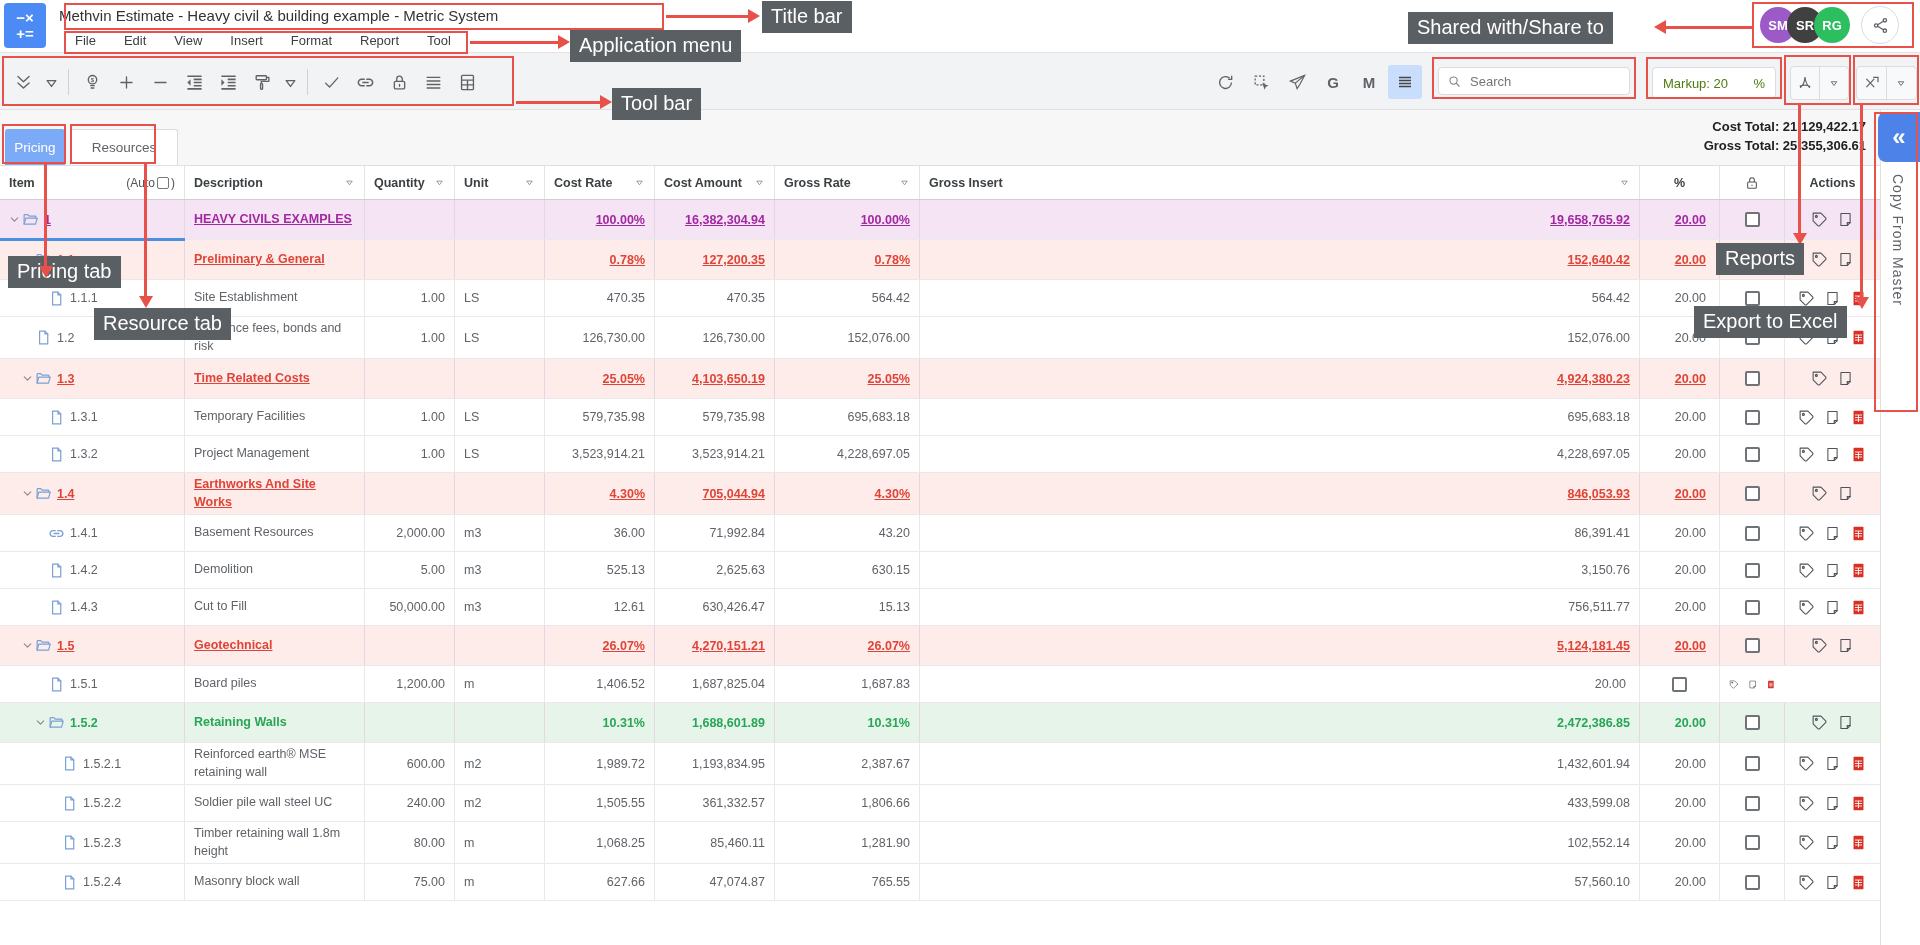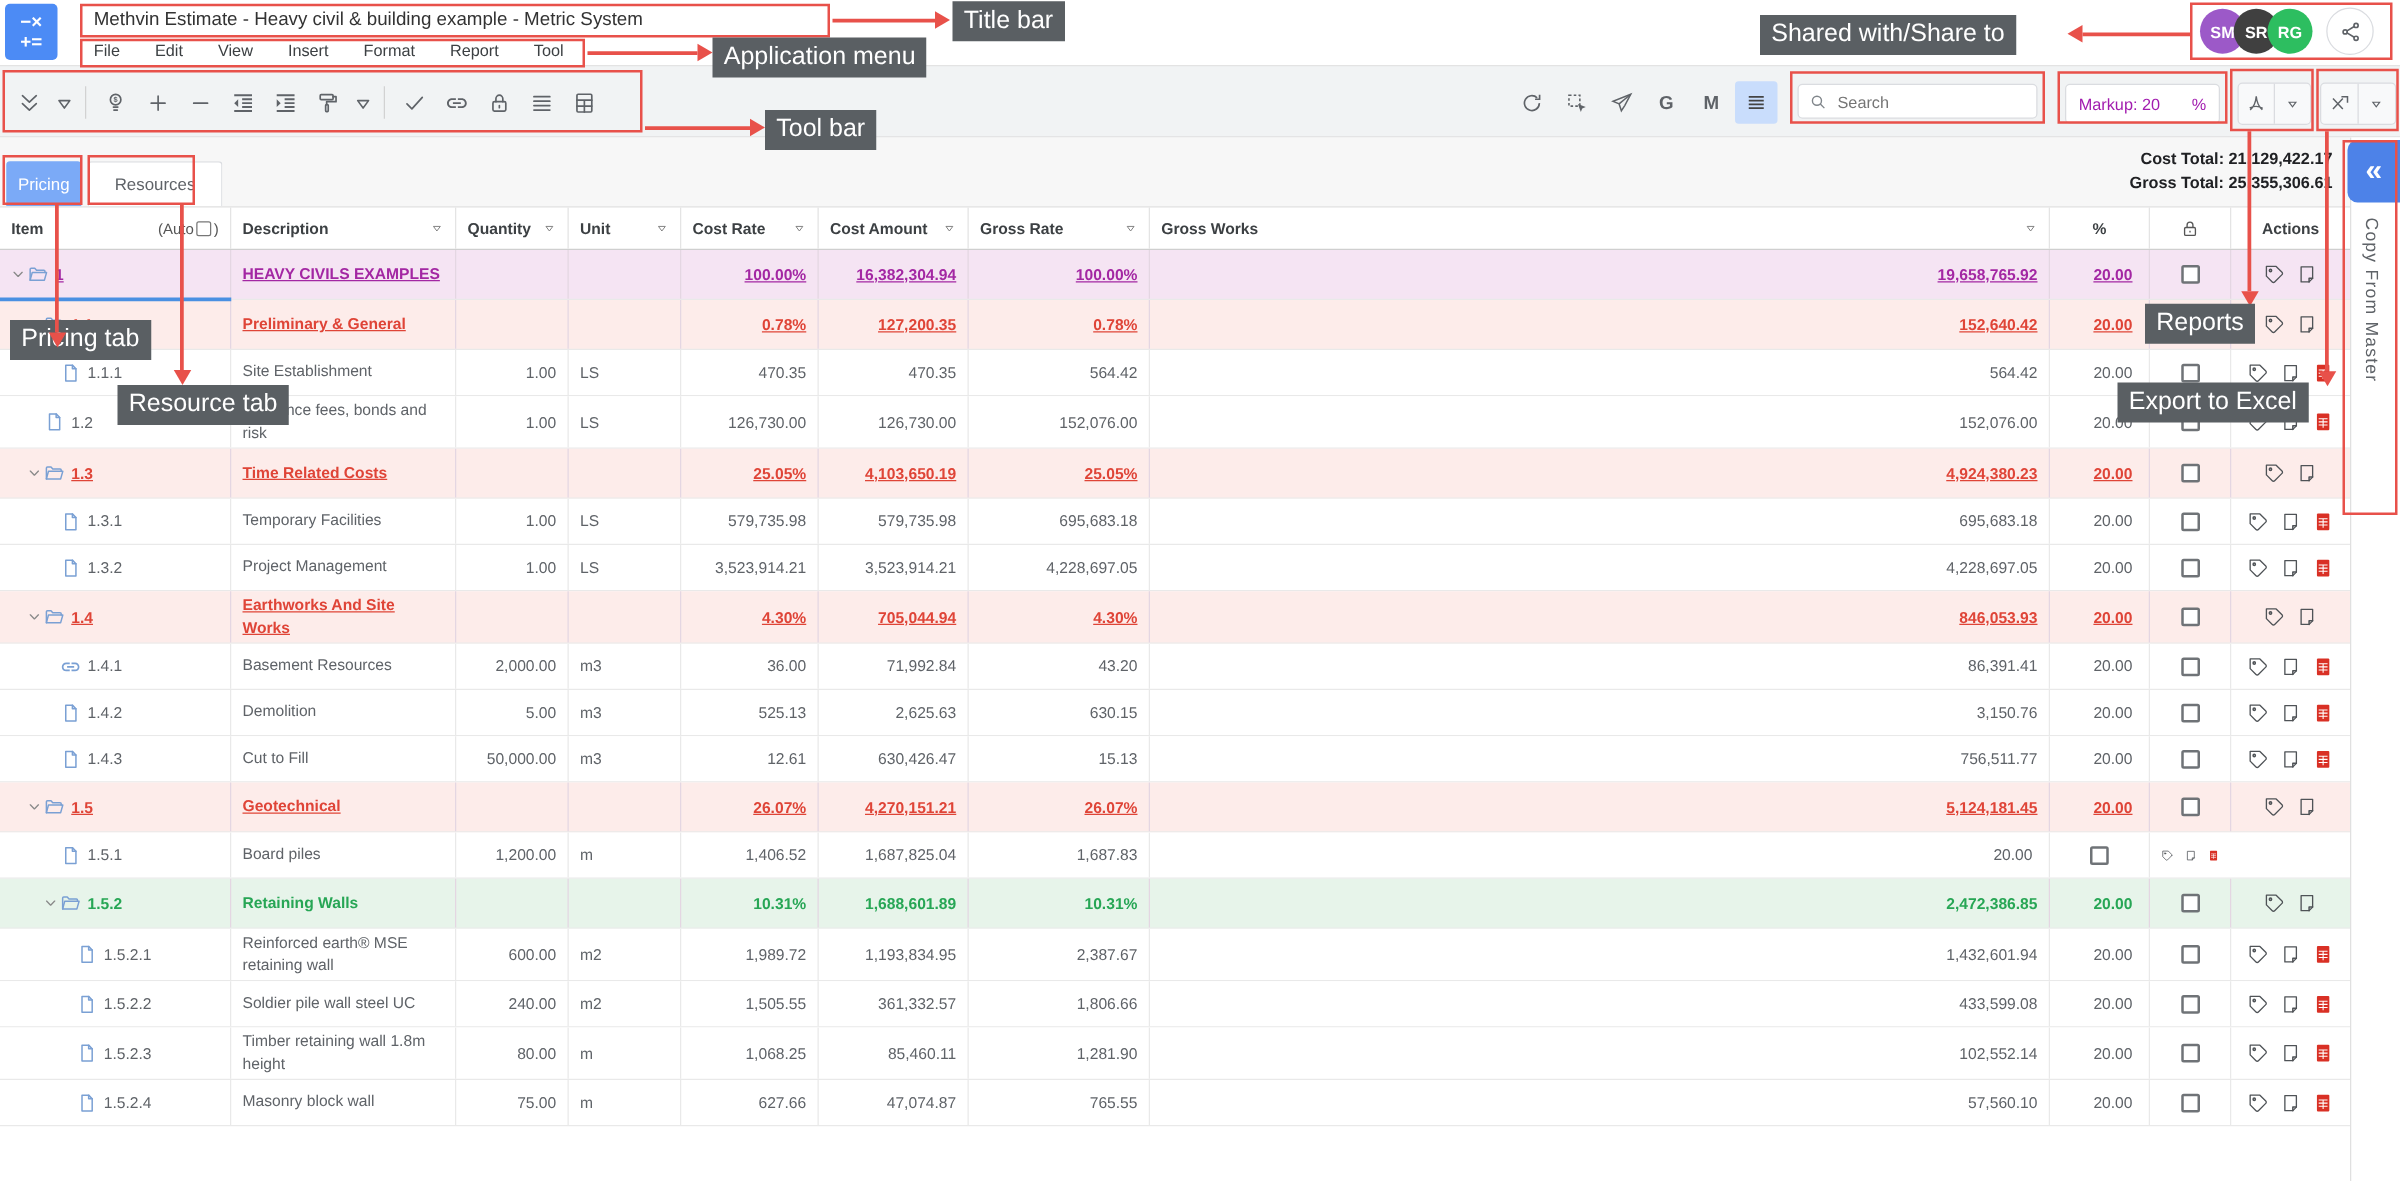--- a/index.html
+++ b/index.html
@@ -6,21 +6,21 @@
   *{box-sizing:border-box}
   html,body{margin:0;padding:0}
   body{width:1920px;height:945px;overflow:hidden;position:relative;background:#fff;
        font-family:"Liberation Sans",sans-serif;color:var(--txt)}
   svg{display:block}
   
   .topbar{position:absolute;left:0;top:0;width:1920px;height:52px;background:#fff}
   .logo{position:absolute;left:4px;top:3px;width:42px;height:45px;background:#4c8bf5;border-radius:4px;
         color:#fff;font-weight:bold;font-size:15px;line-height:1.05;display:flex;flex-direction:column;
         align-items:center;justify-content:center}
-  .title{position:absolute;left:75px;top:7px;font-size:15px;color:#333;white-space:nowrap}
+  .title{position:absolute;left:59px;top:7px;font-size:15px;color:#333;white-space:nowrap}
   .menu{position:absolute;left:75px;top:33px;display:flex;gap:28px;font-size:13px;color:#3c4043}
   .menu span{cursor:default}
   .avatars{position:absolute;left:1760px;top:6px;display:flex;align-items:center}
   .av{width:36px;height:36px;border-radius:50%;color:#fff;font-size:13px;font-weight:700;
       display:flex;align-items:center;justify-content:center;margin-right:-9px}
   .share-btn{width:38px;height:38px;border-radius:50%;border:1px solid #dadce0;background:#fff;color:#5f6368;
       display:flex;align-items:center;justify-content:center;margin-left:20px}
   
   .toolbar{position:absolute;left:0;top:52px;width:1920px;height:58px;background:#f1f3f4;
            border-top:1px solid #e3e3e3;border-bottom:1px solid #e0e0e0}
@@ -30,21 +30,21 @@
   .tbtn.narrow{width:22px}
   .tsep{width:1px;height:26px;background:#d2d2d2;margin:0 6px}
   .active-btn{background:#c9ddfc}
   .gm{font-size:15px;font-weight:bold;color:#5f6368}
   .searchbox{position:absolute;left:1438px;top:14px;width:192px;height:28px;background:#fff;border:1px solid #dadce0;
              border-radius:4px;display:flex;align-items:center;gap:6px;padding:0 8px;color:#80868b}
   .search-input{border:none;outline:none;background:transparent;font-size:13px;color:#5f6368;width:140px;
                 font-family:"Liberation Sans",sans-serif}
   .markupbox{position:absolute;left:1652px;top:14px;width:124px;height:32px;background:#fff;border:1px solid #dadce0;
              border-radius:4px;display:flex;align-items:center;justify-content:space-between;padding:0 10px;
-             font-size:13px;color:#a21caf}
+             font-size:13px;color:#4d7c0f}
   .grpbtn{position:absolute;top:13px;height:34px;border:1px solid #dadce0;border-radius:4px;background:#f8f9fa;
           display:flex;align-items:center;color:#5f6368}
   .grpbtn .half{width:29px;height:100%;display:flex;align-items:center;justify-content:center}
   .grpbtn .half+.half{border-left:1px solid #dadce0}
   
   .subheader{position:absolute;left:0;top:110px;width:1920px;height:55px;background:#f7f7f7}
   .tab{position:absolute;bottom:0;height:36px;display:flex;align-items:center;justify-content:center;
        font-size:13.5px;border-radius:3px 3px 0 0;cursor:default}
   .tab-active{left:5px;width:60px;background:#7baaf7;color:#fff}
   .tab-idle{left:70px;width:108px;background:#fff;color:#5f6368;border:1px solid #dadce0;border-bottom:none}
@@ -371,21 +371,21 @@
       </div>
     <div class="hc">
         <span>Gross Rate</span>
         <span class="hcaret">
           <svg width="11" height="11" viewBox="0 0 24 24" fill="none" stroke="currentColor" stroke-width="1.6">
             <path d="M6 9h12l-6 8z"></path>
           </svg>
         </span>
       </div>
     <div class="hc">
-        <span>Gross Works</span>
+        <span>Gross Insert</span>
         <span class="hcaret">
           <svg width="11" height="11" viewBox="0 0 24 24" fill="none" stroke="currentColor" stroke-width="1.6">
             <path d="M6 9h12l-6 8z"></path>
           </svg>
         </span>
       </div>
     <div class="hc" style="justify-content:center">
         <span>%</span>
       </div>
     <div class="hc" style="justify-content:center">

